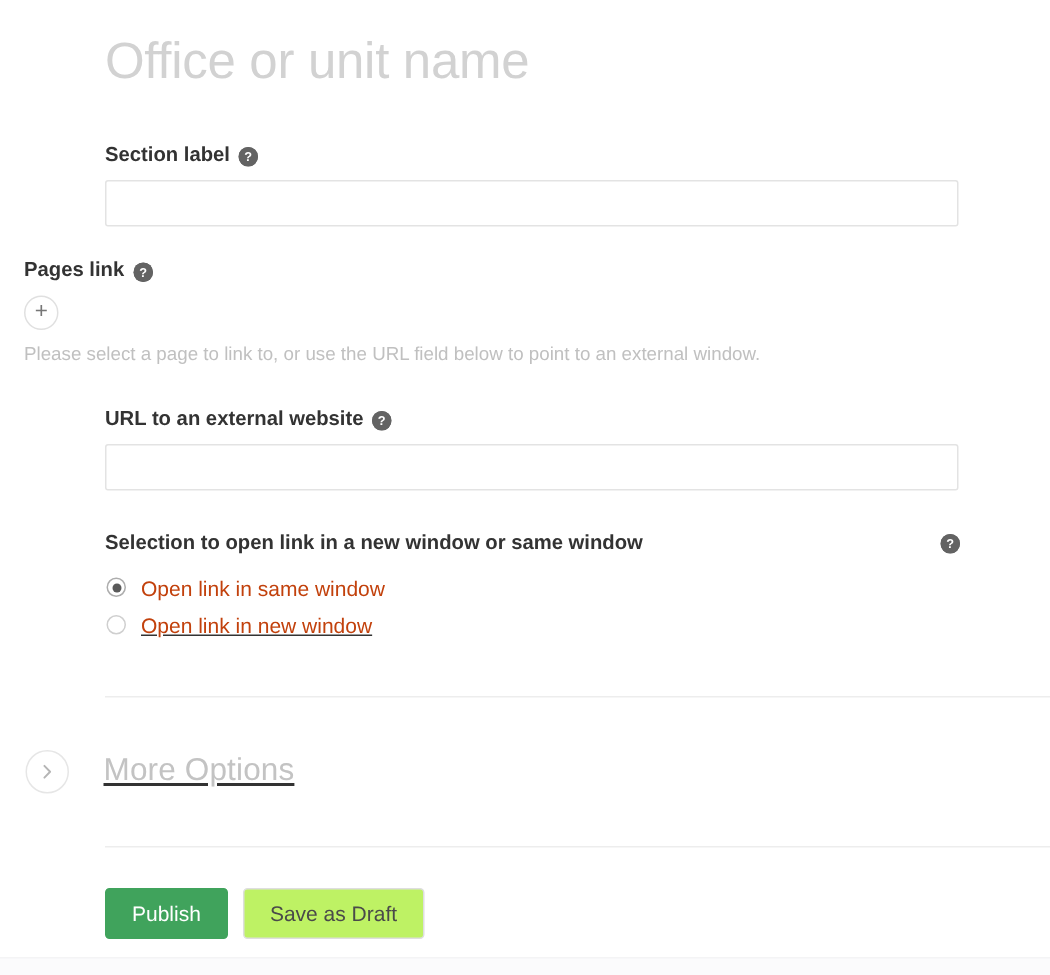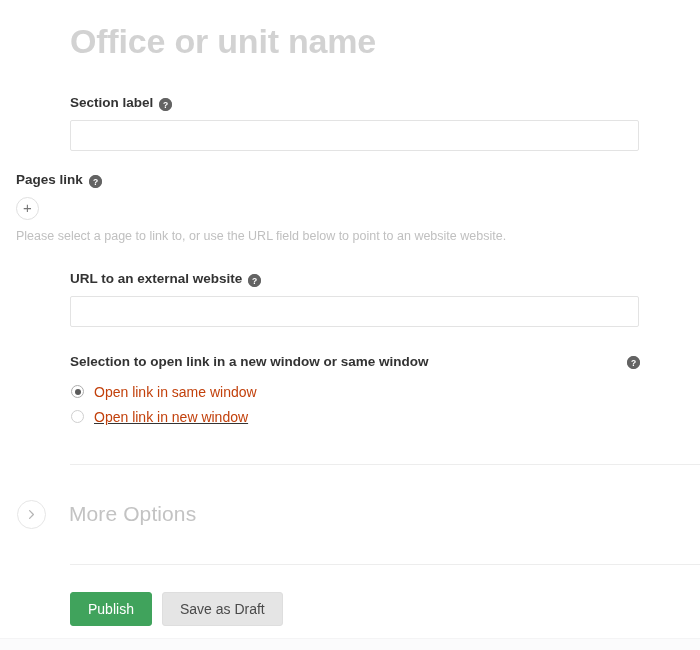--- a/index.html
+++ b/index.html
@@ -24,21 +24,21 @@
     height: 650px;
     background: #ffffff;
   }
 
   
   .page-title {
     position: absolute;
     left: 70px;
     top: 20px;
     font-size: 34px;
-    font-weight: bold;
+    font-weight: normal;
     color: #d2d2d2;
     letter-spacing: -0.2px;
     line-height: 42px;
     white-space: nowrap;
   }
 
   
   .form-body {
     position: absolute;
     left: 0;
@@ -188,20 +188,21 @@
 
   
   .more-options-row {
     position: absolute;
     left: 0;
     top: 496px;
     width: 700px;
     height: 36px;
     display: flex;
     align-items: center;
+    text-decoration: underline;
   }
   .chevron-circle {
     width: 29px;
     height: 29px;
     border-radius: 50%;
     border: 1px solid #e6e6e6;
     background: #ffffff;
     margin-left: 17px;
     display: flex;
     align-items: center;
@@ -237,21 +238,21 @@
     cursor: pointer;
     border: 1px solid transparent;
     white-space: nowrap;
   }
   .btn-publish {
     background: #40a35c;
     color: #ffffff;
     border-color: #40a35c;
   }
   .btn-draft {
-    background: #e5e5e5;
+    background: #bef264;
     color: #4a4a4a;
     border-color: #dedede;
   }
 
   
   .bottom-strip {
     position: absolute;
     left: 0;
     bottom: 0;
     width: 700px;
@@ -288,21 +289,21 @@
         <span class="help-icon">
           <svg width="13" height="13" viewBox="0 0 13 13" aria-hidden="true">
             <circle cx="6.5" cy="6.5" r="6.5" fill="#636363"></circle>
             <text x="6.5" y="9.6" text-anchor="middle" font-size="8.5" font-family="Liberation Sans, sans-serif" font-weight="bold" fill="#ffffff">?</text>
           </svg>
         </span>
       </div>
       <button class="add-circle">
         <span class="plus-glyph">+</span>
       </button>
-      <p class="helper-text">Please select a page to link to, or use the URL field below to point to an website website.</p>
+      <p class="helper-text">Please select a page to link to, or use the URL field below to point to an external window.</p>
     </div>
 
     <div class="field-group" style="margin-bottom:22px; margin-top:27px;">
       <div class="field-label">
         <span class="label-text">URL to an external website</span>
         <span class="help-icon">
           <svg width="13" height="13" viewBox="0 0 13 13" aria-hidden="true">
             <circle cx="6.5" cy="6.5" r="6.5" fill="#636363"></circle>
             <text x="6.5" y="9.6" text-anchor="middle" font-size="8.5" font-family="Liberation Sans, sans-serif" font-weight="bold" fill="#ffffff">?</text>
           </svg>

